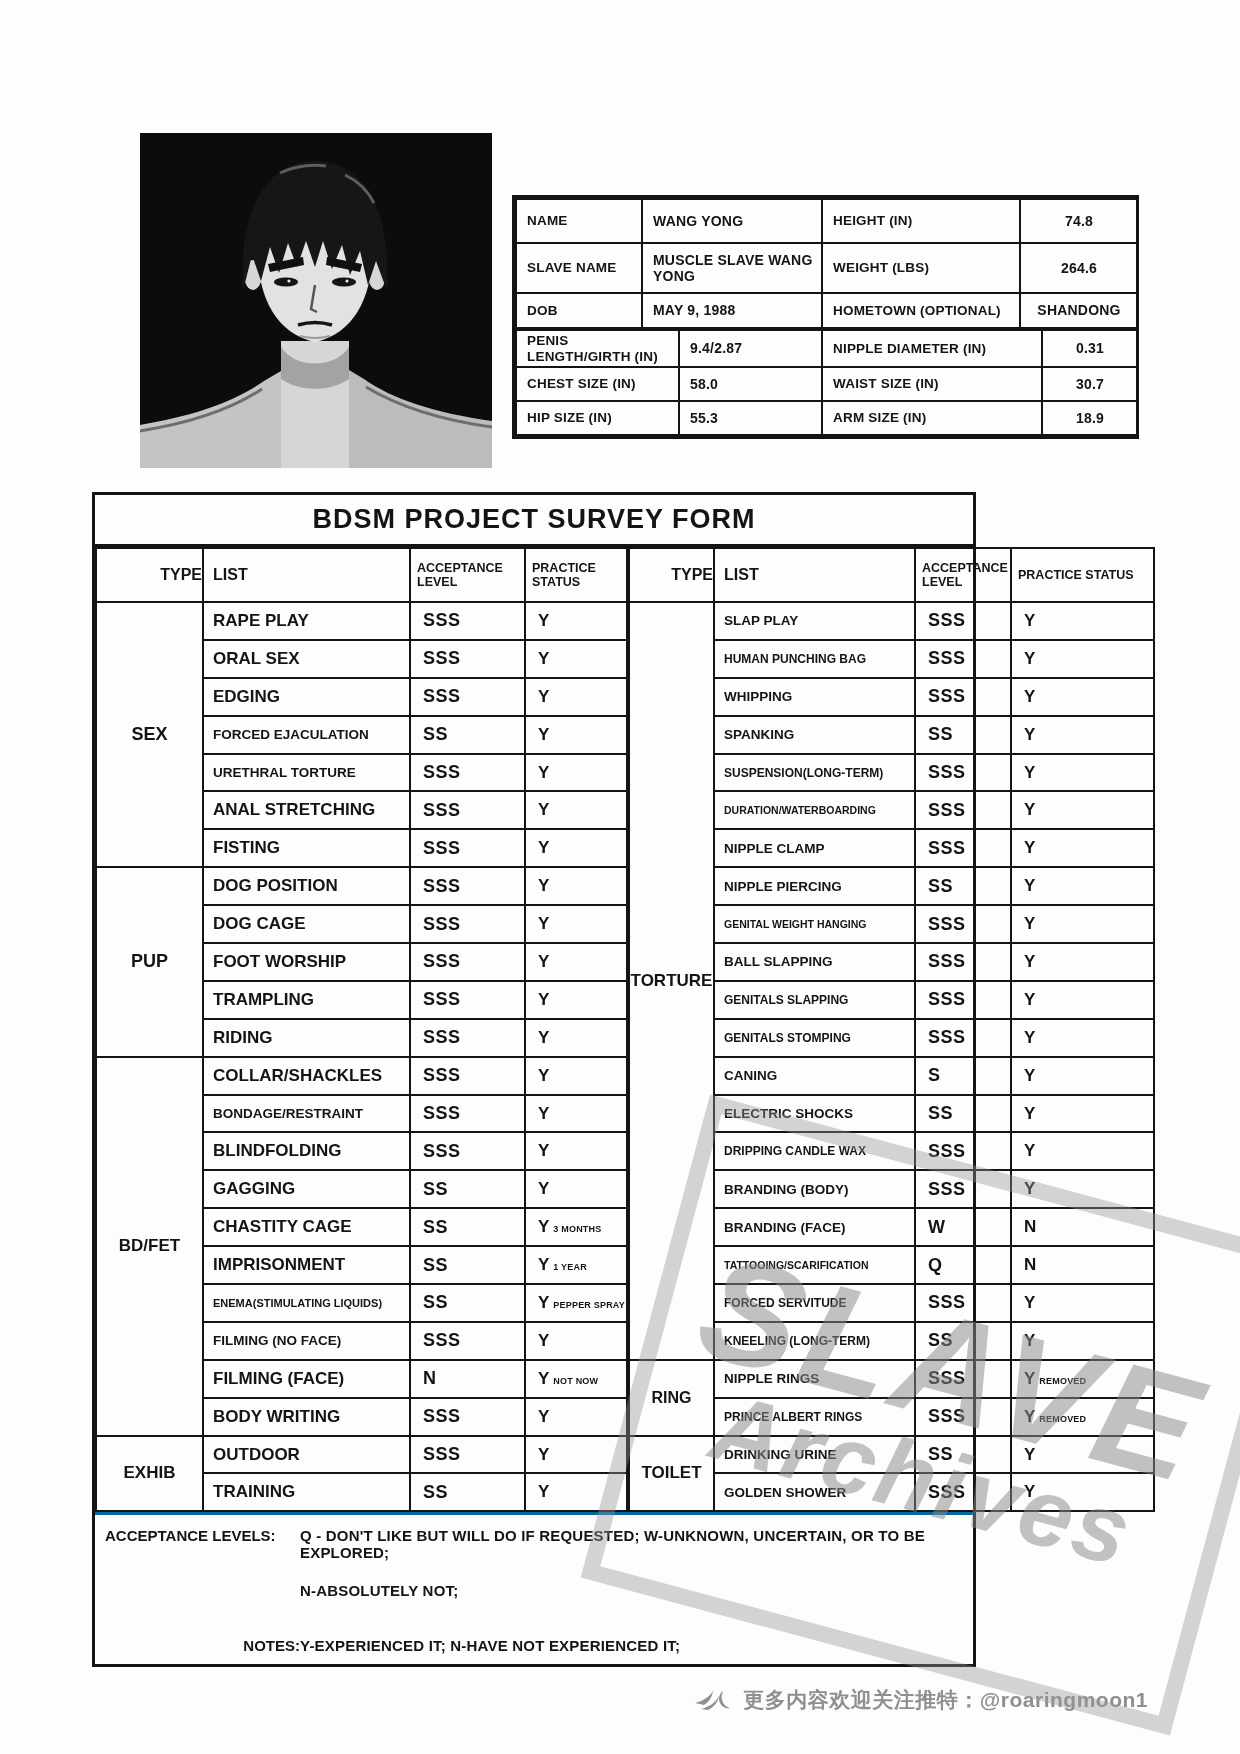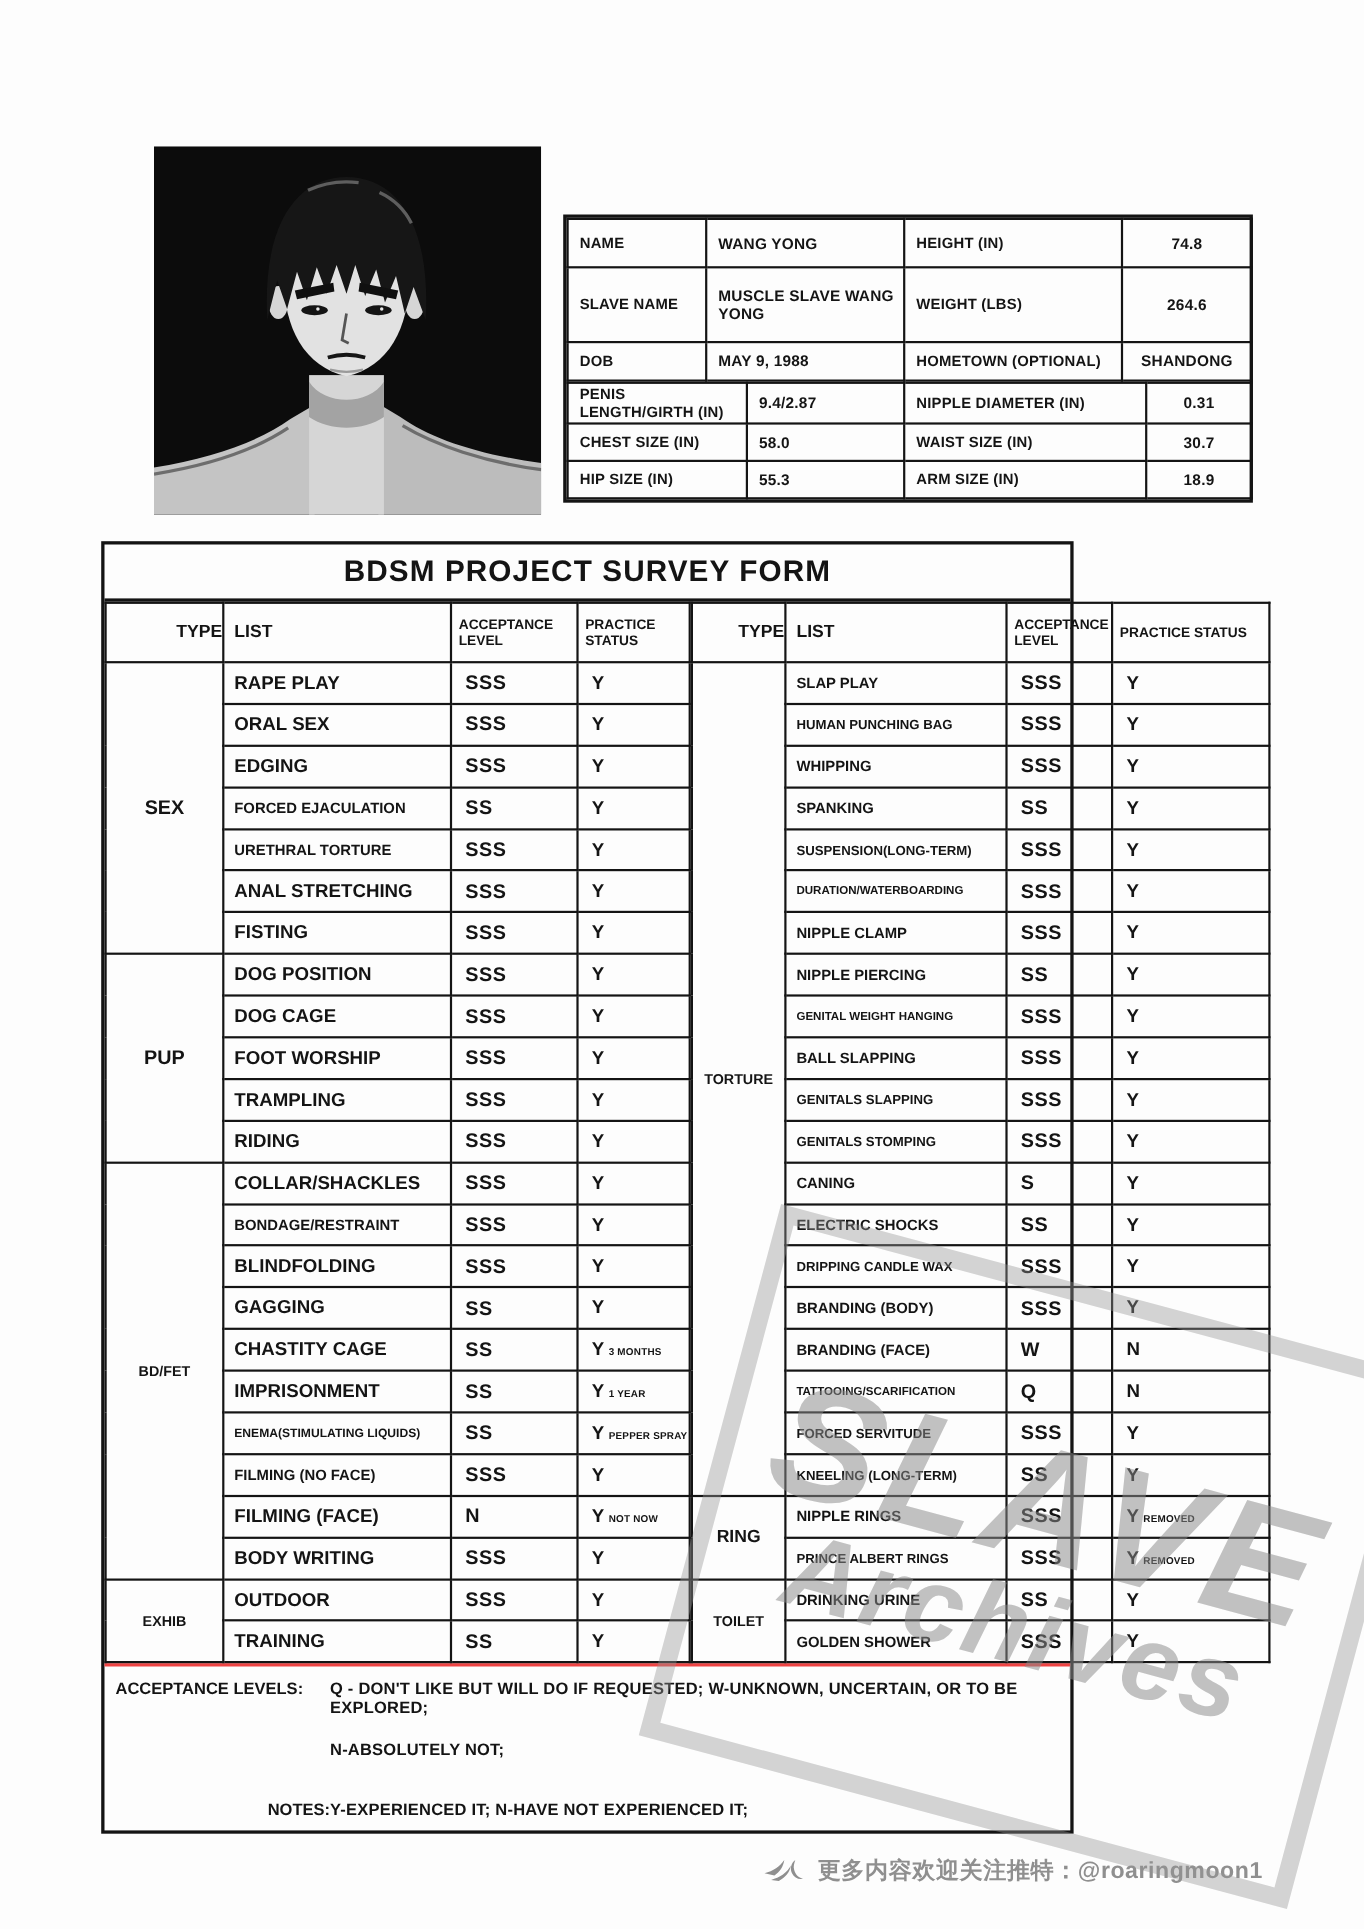--- a/index.html
+++ b/index.html
@@ -12,50 +12,50 @@
 
   
   .info-wrap { position:absolute; left:512px; top:195px; width:627px; border:3px solid #141414; }
   .info-wrap table { border-collapse:collapse; table-layout:fixed; width:100%; }
   .info-wrap td { border:2px solid #141414; font-weight:bold; vertical-align:middle;
                   padding:2px 4px 2px 10px; letter-spacing:.2px; line-height:1.15; }
   .info-label { font-size:13.5px; }
   .info-value { font-size:14px; }
   .info-value.center { text-align:center; padding-left:4px; }
   .info-top tr:nth-child(1){ height:44px; }
-  .info-top tr:nth-child(2){ height:68px; }
+  .info-top tr:nth-child(2){ height:50px; }
   .info-top tr:nth-child(3){ height:35px; }
   .info-bottom tr{ height:34px; }
 
   
   .survey { position:absolute; left:92px; top:492px; width:884px; border:3px solid #141414; background:transparent; }
   .survey-title { height:52px; border-bottom:3px solid #141414; display:flex; align-items:center;
                   justify-content:center; font-size:27px; font-weight:bold; letter-spacing:1px; }
   .survey-body { display:flex; }
   .survey-body table { border-collapse:collapse; table-layout:fixed; }
   .tbl-left { width:531px; }
   .tbl-right { width:525px; }
   .survey-body th, .survey-body td { border:2px solid #141414; vertical-align:middle; }
   .survey-body thead tr { height:54px; }
   .survey-body tbody tr { height:37.9px; }
   .th-type { font-size:16px; font-weight:bold; text-align:right; }
   .th-list { font-size:16px; font-weight:bold; text-align:left; padding-left:9px; }
   .th-small { font-size:12.5px; font-weight:bold; text-align:left; padding-left:6px; line-height:1.15; }
   .type-cell { text-align:center; font-weight:bold; }
-  .ty-l { font-size:18px; } .ty-m { font-size:16px; } .ty-s { font-size:13px; }
+  .ty-l { font-size:18px; } .ty-m { font-size:16px; } .ty-s { font-size:17px; }
   .list-cell { padding-left:9px; font-weight:bold; white-space:nowrap; overflow:hidden; }
   .tbl-left  .sz-l { font-size:17px; }   .tbl-left  .sz-m { font-size:13.5px; } .tbl-left  .sz-s { font-size:11px; }
   .tbl-right .sz-l { font-size:13.5px; } .tbl-right .sz-m { font-size:12px; }   .tbl-right .sz-s { font-size:10.5px; }
   .acc-cell { padding-left:12px; font-size:18px; font-weight:bold; letter-spacing:.5px; }
   .prac-cell { padding-left:12px; white-space:nowrap; }
   .prac-y { font-size:17px; font-weight:bold; }
   .prac-note { font-size:9px; font-weight:bold; margin-left:4px; letter-spacing:.2px; }
 
   
-  .legend { border-top:3px solid #ef4444; height:152px; padding:12px 14px 8px 10px;
+  .legend { border-top:3px solid #0369a1; height:152px; padding:12px 14px 8px 10px;
             display:flex; flex-direction:column; font-weight:bold; }
   .legend-grid { display:flex; }
   .legend-label { width:195px; font-size:15px; flex:none; }
   .legend-lines { display:flex; flex-direction:column; gap:21px; }
   .legend-line { font-size:15px; letter-spacing:.2px; }
   .notes-row { margin-top:auto; display:flex; padding-bottom:2px;text-align:right; }
 
   
   .stamp { position:absolute; left:635px; top:1165px; width:610px; height:500px;
            transform:rotate(15deg); border:16px solid rgba(148,148,148,.40);

